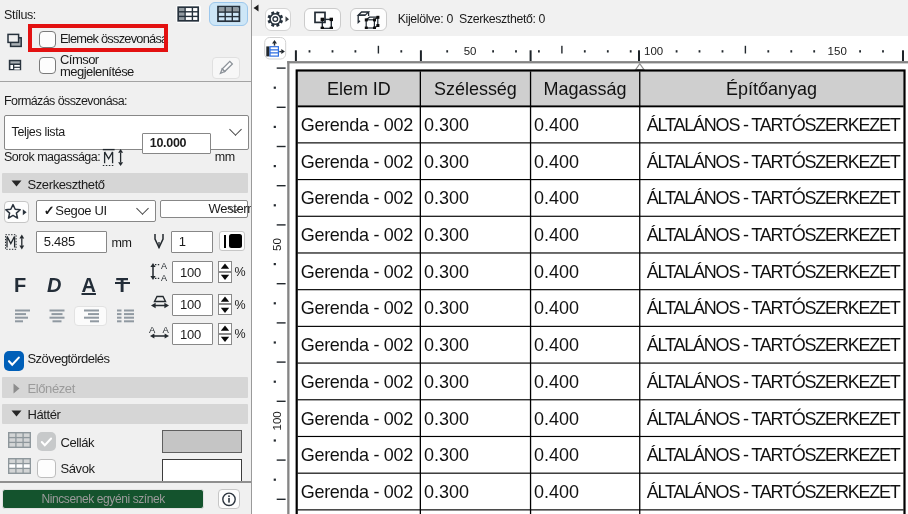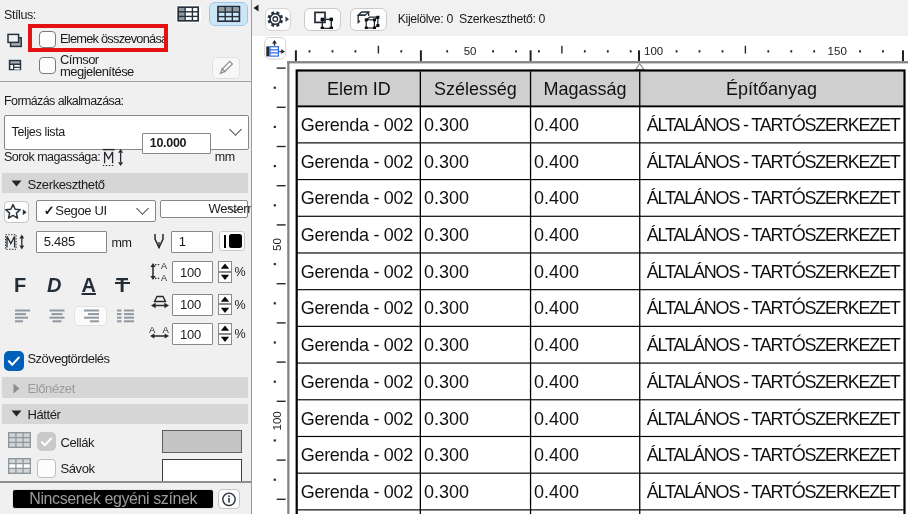--- a/index.html
+++ b/index.html
@@ -78,21 +78,21 @@
 <div class="abs" style="left:212px; top:56.5px; width:27.5px; height:22px; background:#f7f7f7; border:1px solid #e0e0e0; border-radius:4px;">
 <svg width="25.5" height="20" viewBox="0 0 25.5 20">
  <g transform="rotate(45 12.7 10)" fill="none" stroke="#8d939a" stroke-width="1.3">
   <rect x="10.9" y="2.4" width="3.6" height="10.8" fill="#fdfdfd"></rect>
   <path d="M10.9 13.2 h3.6 l-1.8 4.2 z" fill="#fdfdfd"></path>
  </g>
 </svg></div>
 
 <div class="abs" style="left:0; top:80.6px; width:251px; height:1.1px; background:#a3a3a3;"></div>
 
-<div class="abs lbl" style="left:4px; top:94px; letter-spacing:-0.6px;">Formázás alkalmazása:</div>
+<div class="abs lbl" style="left:4px; top:94px; letter-spacing:-0.6px;">Formázás összevonása:</div>
 <div class="abs dd" style="left:3.5px; top:114.8px; width:245px; height:35px;">Teljes lista<span class="chev"></span></div>
 
 <div class="abs lbl" style="left:4px; top:150px; letter-spacing:-0.5px;">Sorok magassága:</div>
 
 <svg class="abs" style="left:102px; top:148px;" width="25" height="19" viewBox="0 0 25 19">
  <g fill="none" stroke="#23292e" stroke-width="1.3">
   <path d="M2.6 3.9 V15.2 M2.6 3.9 L6.6 10.8 L10.6 3.9 M10.6 3.9 V15.2"></path>
  </g>
  <path d="M0.8 1.6 H12.6" stroke="#23292e" stroke-width="1.4"></path>
  <path d="M0.8 17.5 H12.6" stroke="#23292e" stroke-width="1.1" stroke-dasharray="1.5 1.5" fill="none"></path>
@@ -274,21 +274,21 @@
       <path d="M7.9 0.7 V15.3" stroke="#8e979c" stroke-width="1.3" fill="none"></path>
       <path d="M15.1 0.7 V15.3" stroke="#8e979c" stroke-width="1.3" fill="none"></path>
       <path d="M0.7 5.6 H22.3" stroke="#8e979c" stroke-width="1.3" fill="none"></path>
       <path d="M0.7 10.4 H22.3" stroke="#8e979c" stroke-width="1.3" fill="none"></path>
     </svg>
 <div class="abs cb" style="left:37.3px; top:458.5px; width:19px; height:19.5px; border-color:#bdbdbd;"></div>
 <div class="abs lbl" style="left:60.5px; top:461px; font-size:13px;">Sávok</div>
 <div class="abs" style="left:162.4px; top:459px; width:80px; height:23.5px; background:#fff; border:1.8px solid #3c3c3c;"></div>
 
 <div class="abs" style="left:0; top:481.4px; width:251px; height:1.2px; background:#8f8f8f;"></div>
-<div class="abs" style="left:12px; top:488.7px; width:202.3px; height:20.6px; background:#000000; border:1px solid #e3e3e3; border-radius:3px; color:#9b9b9b; font-size:16px; letter-spacing:-0.4px; display:flex; align-items:center; justify-content:center;">Nincsenek egyéni színek</div>
+<div class="abs" style="left:2px; top:488.7px; width:202.3px; height:20.6px; background:#14532d; border:1px solid #e3e3e3; border-radius:3px; color:#9b9b9b; font-size:12px; letter-spacing:-0.4px; display:flex; align-items:center; justify-content:center;">Nincsenek egyéni színek</div>
 <div class="abs" style="left:217.5px; top:488.7px; width:22px; height:20.6px; background:#fdfdfd; border:1px solid #c6c6c6; border-radius:4px;">
  <svg width="20" height="18.6" viewBox="0 0 20 18.6">
   <circle cx="10" cy="9.3" r="6.2" fill="none" stroke="#2a333d" stroke-width="1.4"></circle>
   <rect x="9.2" y="8" width="1.6" height="4.6" fill="#2a333d"></rect>
   <rect x="9.2" y="5.4" width="1.6" height="1.7" fill="#2a333d"></rect>
  </svg>
 </div>
 
 <div class="abs" style="left:250.6px; top:0; width:1.3px; height:514px; background:#9a9a9a;"></div>
 <svg class="abs" style="left:252.8px; top:3.8px;" width="6" height="8">

